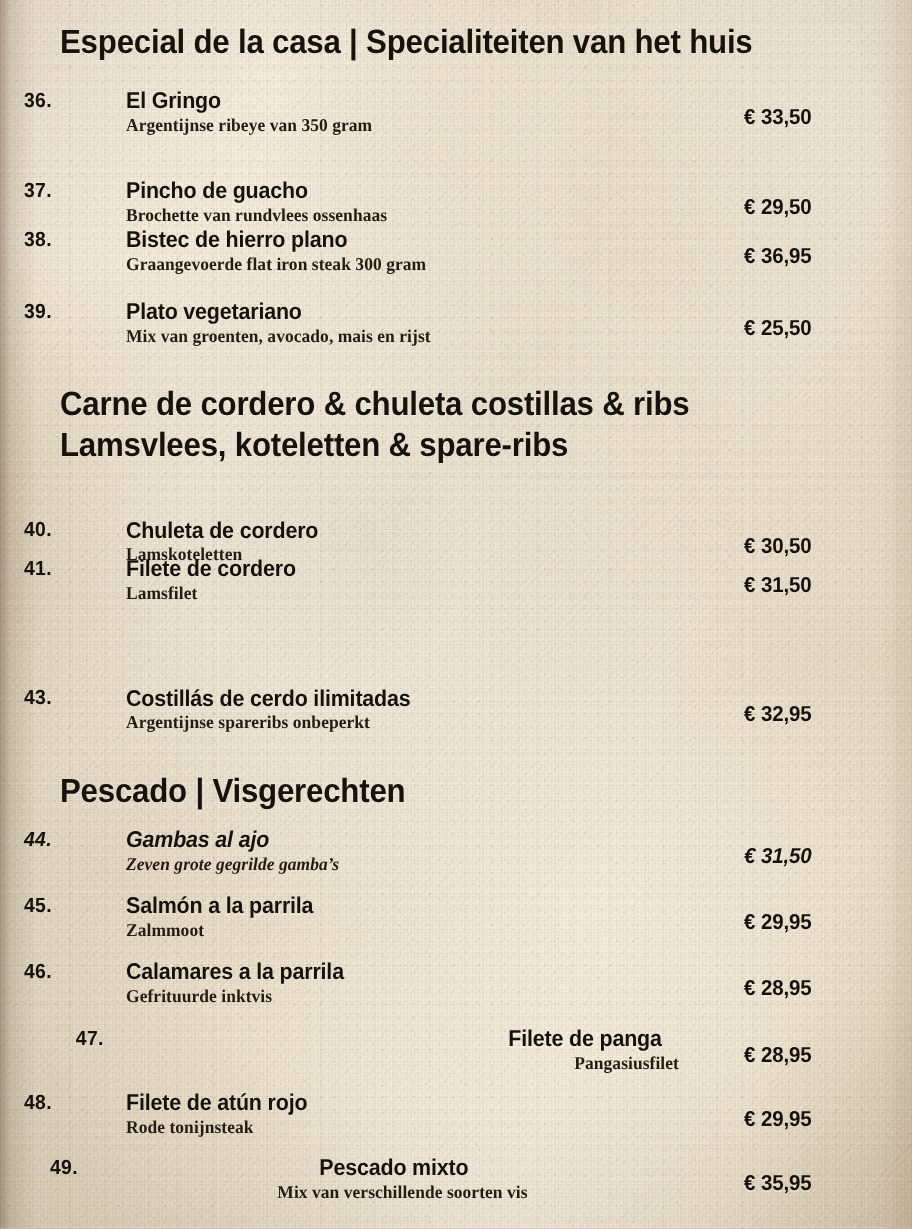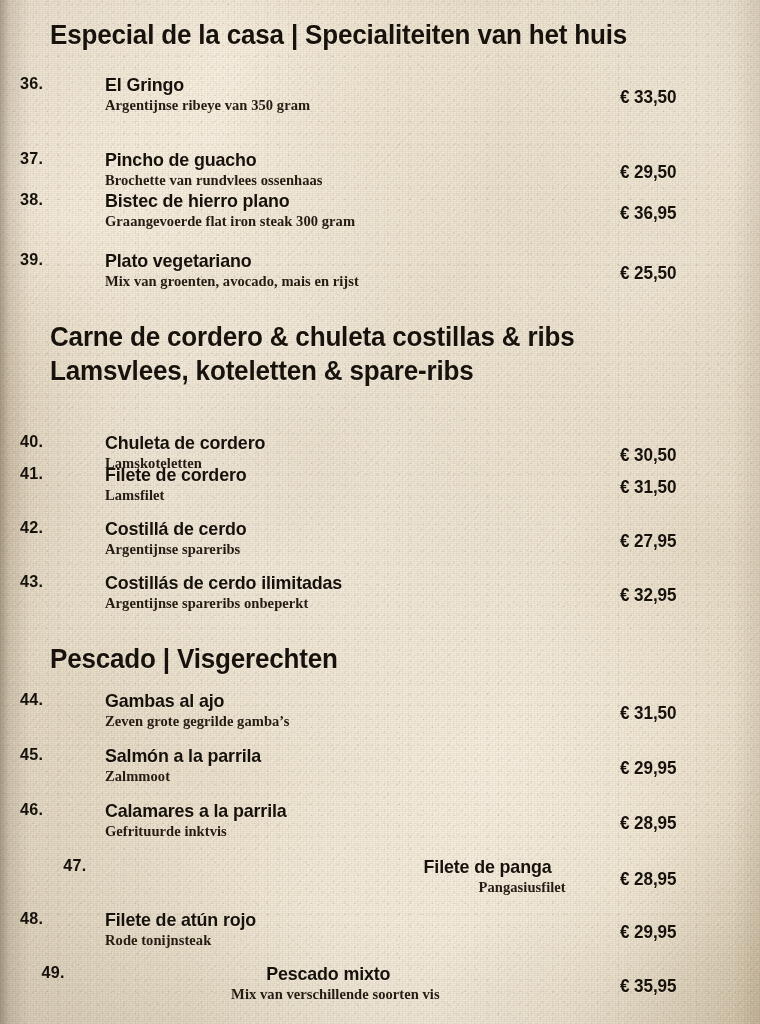--- a/index.html
+++ b/index.html
@@ -221,34 +221,28 @@
         <div class="row-name">Chuleta de cordero</div>
         <div class="row-desc">Lamskoteletten</div>
         <div class="row-price">€ 30,50</div>
       </div>
       <div class="menu-row" style="top: 464px; padding-left: 40px;">
         <div class="row-num">41.</div>
         <div class="row-name">Filete de cordero</div>
         <div class="row-desc">Lamsfilet</div>
         <div class="row-price">€ 31,50</div>
       </div>
-      <div class="menu-row" style="top: 518px;">
-        <div class="row-num">42.</div>
-        <div class="row-name">Costillá de cerdo</div>
-        <div class="row-desc">Argentijnse spareribs</div>
-        <div class="row-price">€ 27,95</div>
-      </div>
       <div class="menu-row" style="top: 572px;">
         <div class="row-num">43.</div>
         <div class="row-name">Costillás de cerdo ilimitadas</div>
         <div class="row-desc">Argentijnse spareribs onbeperkt</div>
         <div class="row-price">€ 32,95</div>
       </div>
       <div class="section-head" style="top: 642px; left: 50px;">Pescado | Visgerechten</div>
-      <div class="menu-row" style="top: 690px;">
+      <div class="menu-row" style="top: 690px; font-style: italic;">
         <div class="row-num">44.</div>
         <div class="row-name">Gambas al ajo</div>
         <div class="row-desc">Zeven grote gegrilde gamba’s</div>
         <div class="row-price">€ 31,50</div>
       </div>
       <div class="menu-row" style="top: 745px;">
         <div class="row-num">45.</div>
         <div class="row-name">Salmón a la parrila</div>
         <div class="row-desc">Zalmmoot</div>
         <div class="row-price">€ 29,95</div>

